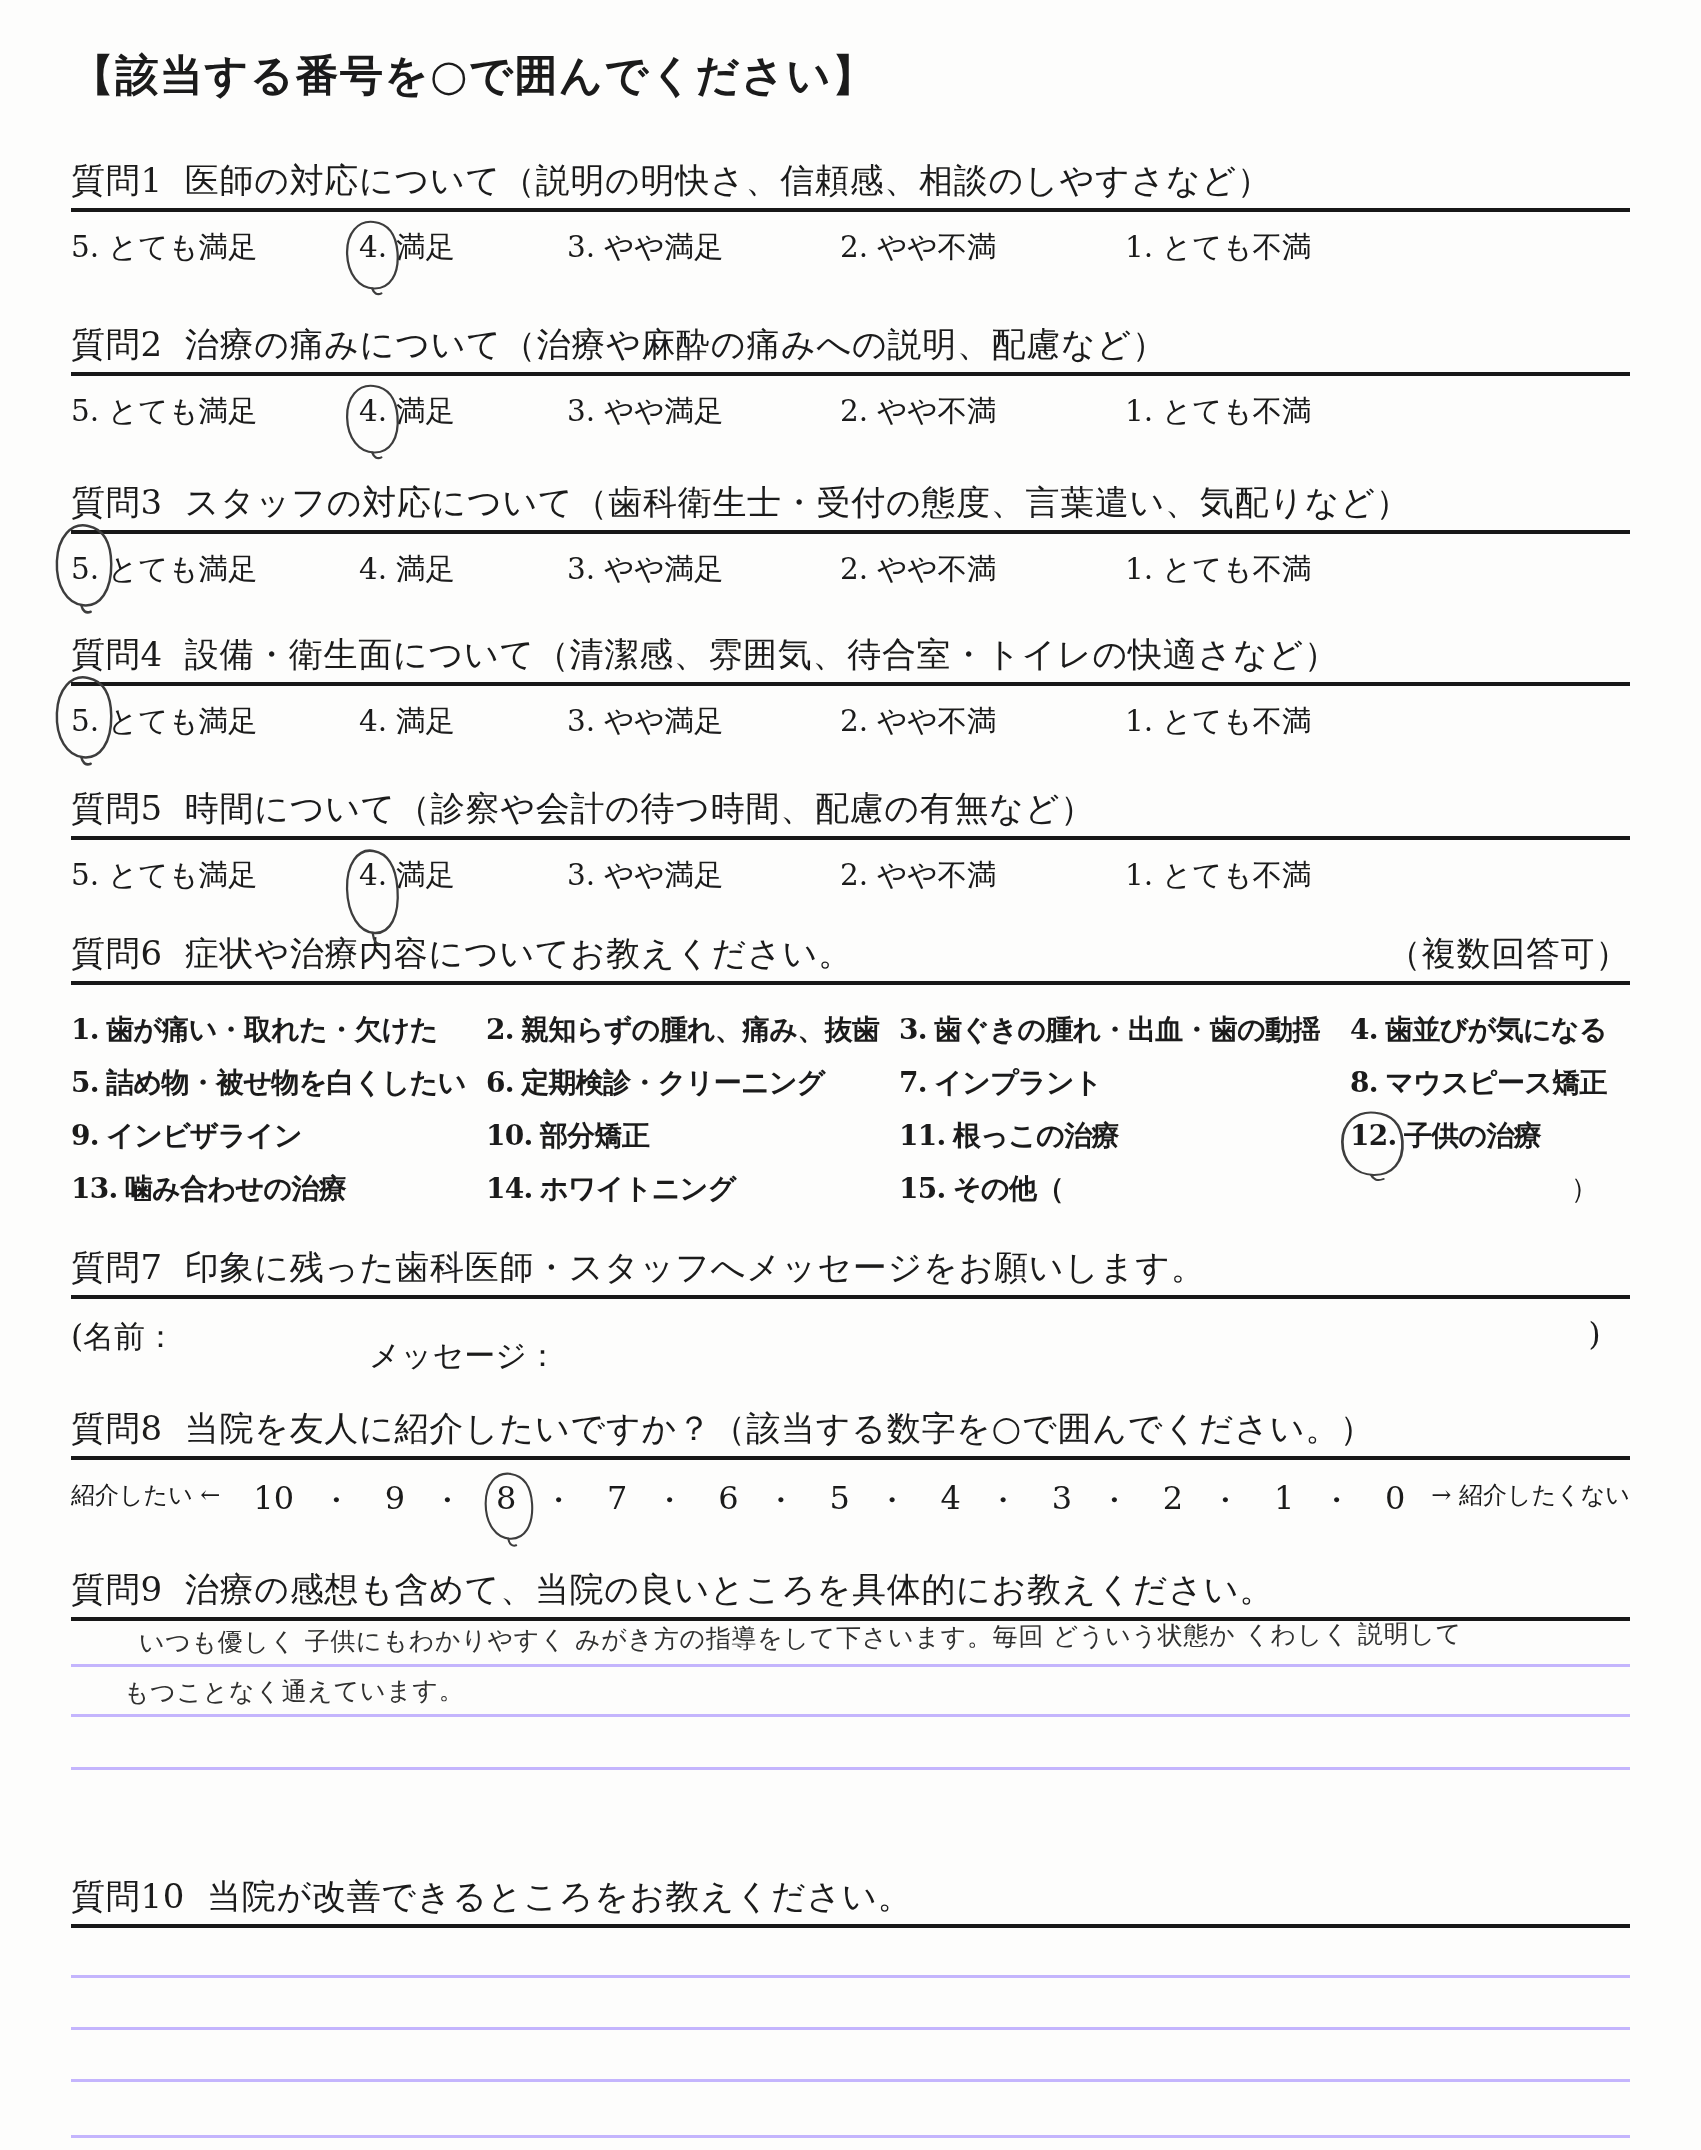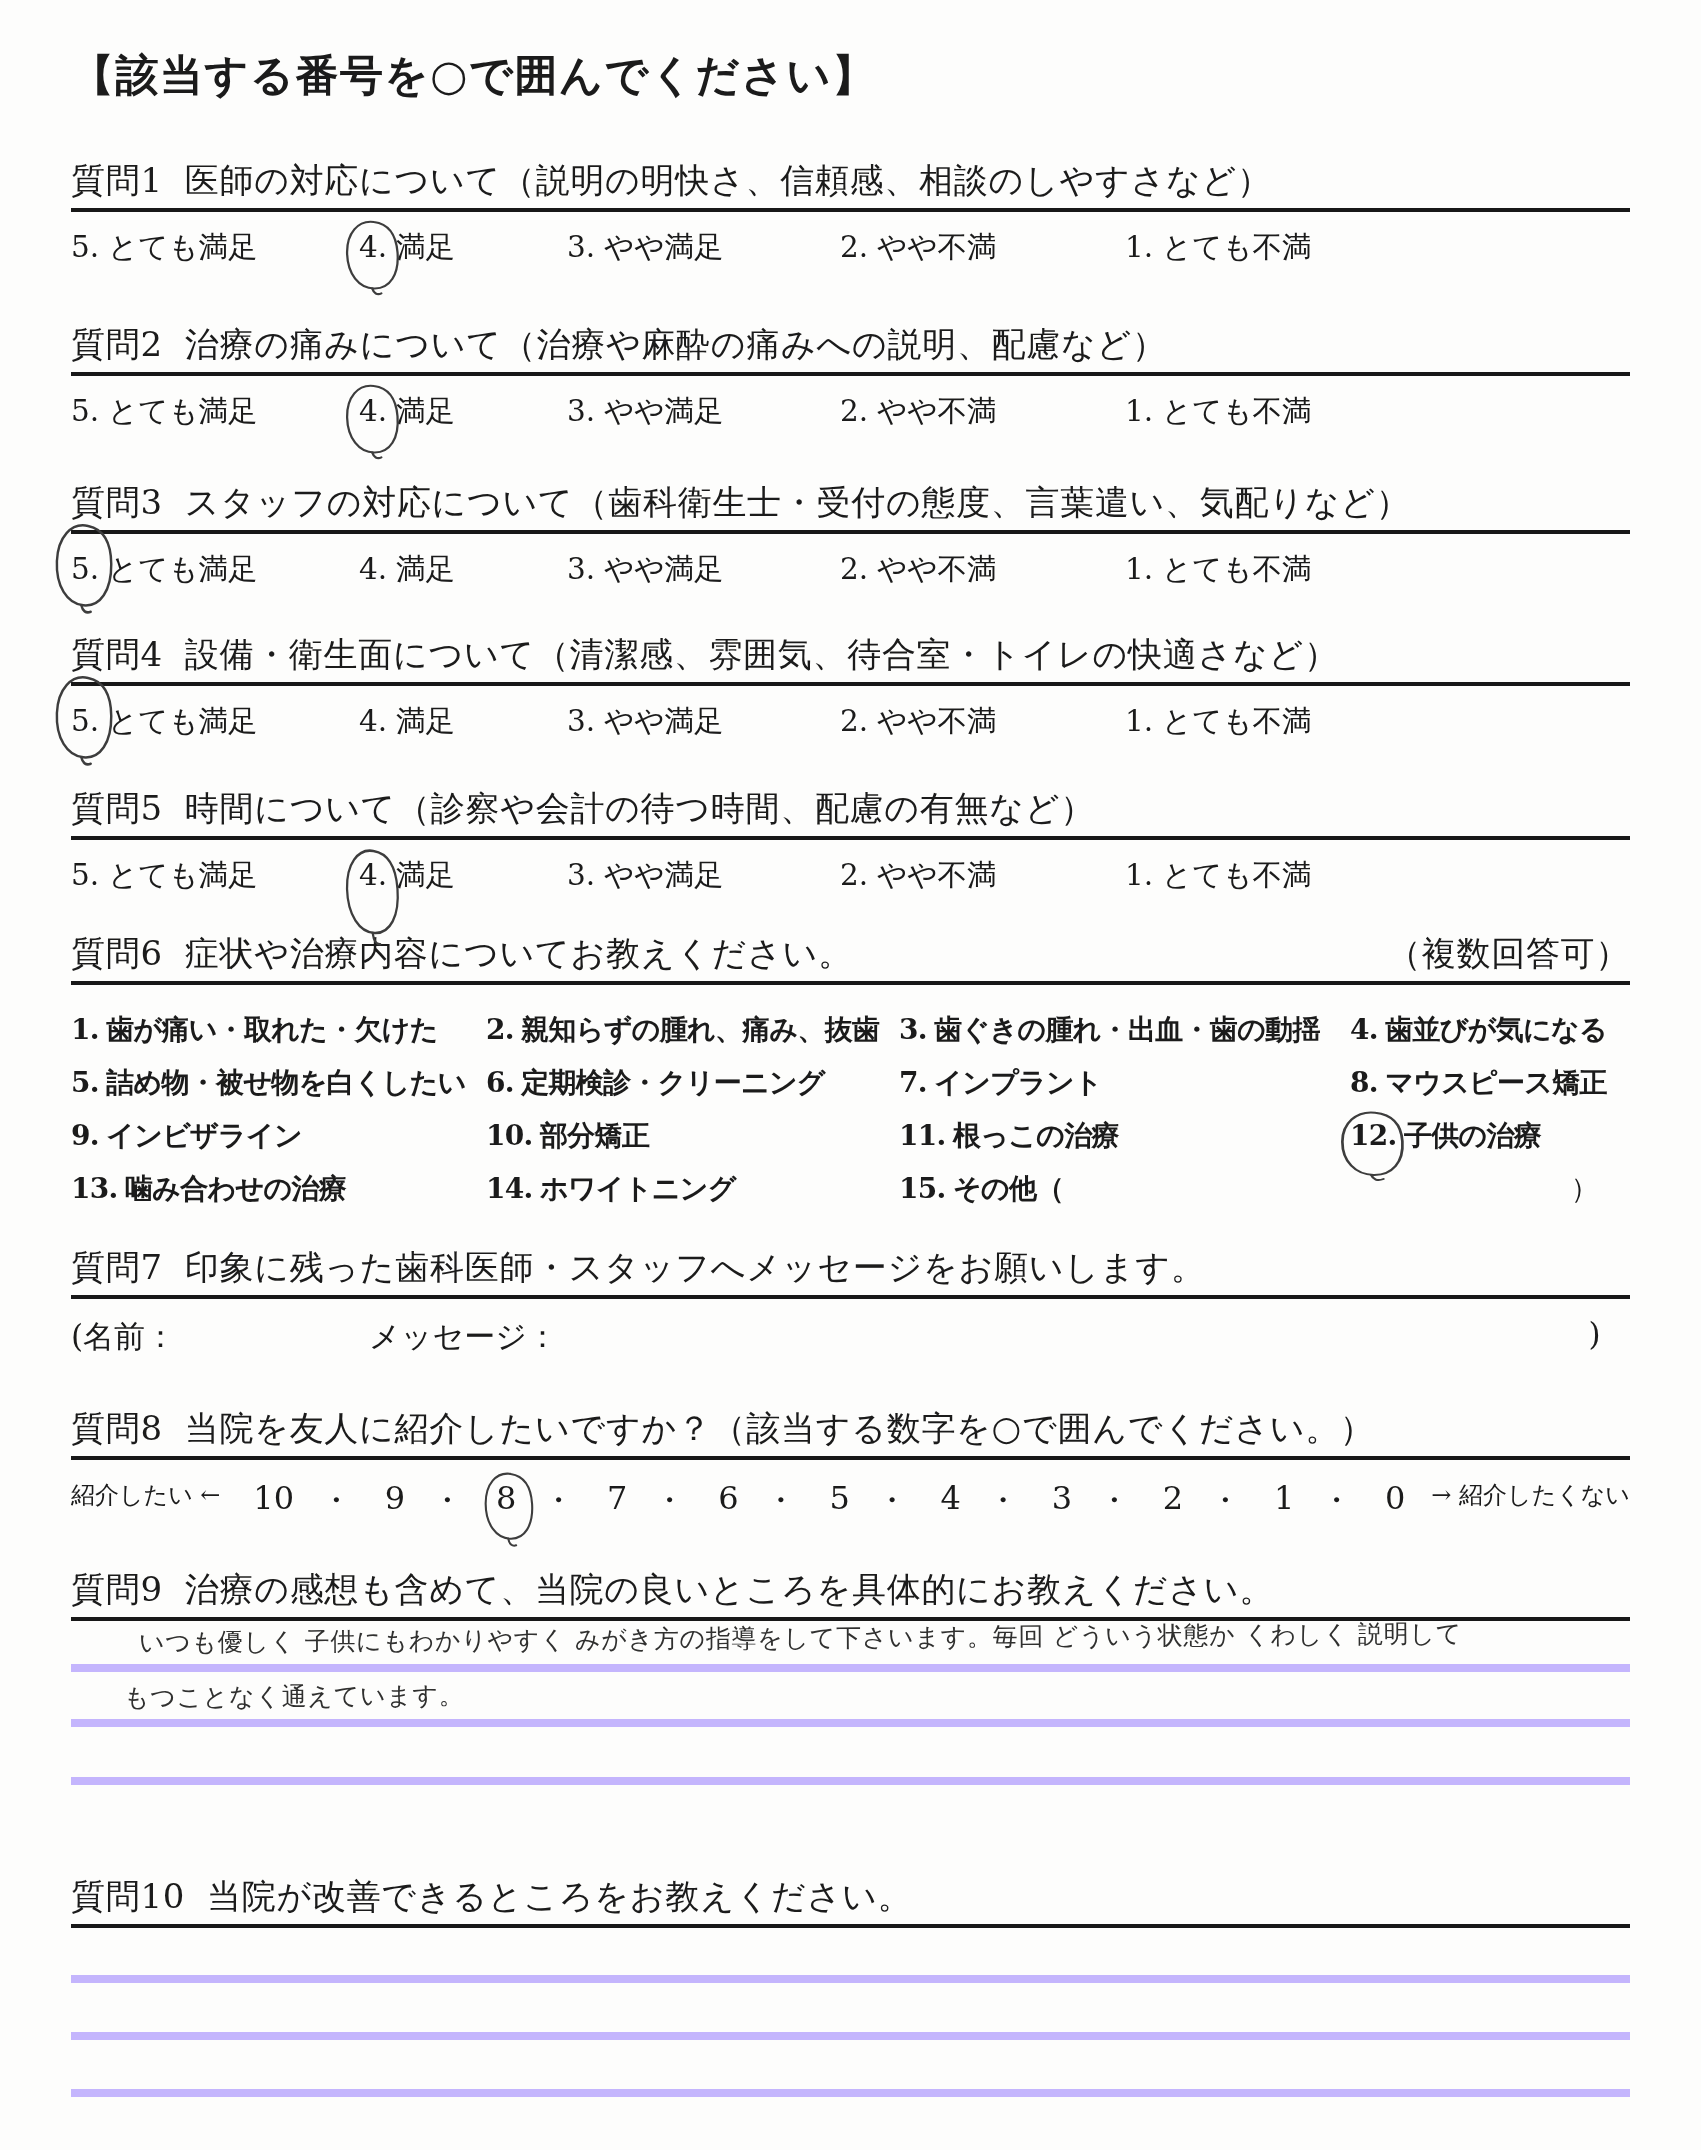--- a/index.html
+++ b/index.html
@@ -35,29 +35,29 @@
   
   .grid{position:relative;margin-top:26.6px;height:221px;font-size:28px;letter-spacing:-0.7px;}
   .gitem{position:absolute;white-space:nowrap;font-weight:bold;}
   .gitem .num{position:relative;display:inline-block;margin-right:7.4px;}
   .gr0{top:0}.gr1{top:53px}.gr2{top:106px}.gr3{top:159px}
   .gc0{left:0}.gc1{left:415px}.gc2{left:828px}.gc3{left:1279px}
   .close-paren{position:absolute;top:159px;right:32px;}
   
   .q7row{position:relative;margin-top:17.7px;height:41px;font-size:31px;white-space:nowrap;}
   .q7-name{position:absolute;left:0;}
-  .q7-msg{position:absolute;left:298px;}
+  .q7-msg{position:absolute;left:298px;margin-top:19px;}
   .q7-close{position:absolute;right:29.5px;}
   
   .q8row{margin-top:19px;display:flex;justify-content:space-between;align-items:flex-start;
          font-size:32px;height:55px;white-space:nowrap;}
   .q8row .scale-num{position:relative;display:inline-block;margin-left:7px;}
   .q8row .endlabel{font-size:24px;}
   
-  .wline{position:relative;border-bottom:8px solid #c4b5fd;}
+  .wline{position:relative;border-bottom:3px solid #c4b5fd;}
   .hw{
     position:absolute;bottom:4.4px;white-space:nowrap;
     font-family:"DejaVu Sans","Liberation Sans",sans-serif;
     font-size:25px;color:#30302f;letter-spacing:0.7px;
     transform:rotate(-0.4deg);transform-origin:left bottom;
   }
   .h1{height:43px}.h2{height:49px}.h3{height:47px}.h4{height:50px}
   .b1{height:47px}.b2{height:49px}.b3{height:49px}.b4{height:53px}
   .ind1{left:68px}.ind2{left:14.8px}.ind3{left:53px}
 </style>

